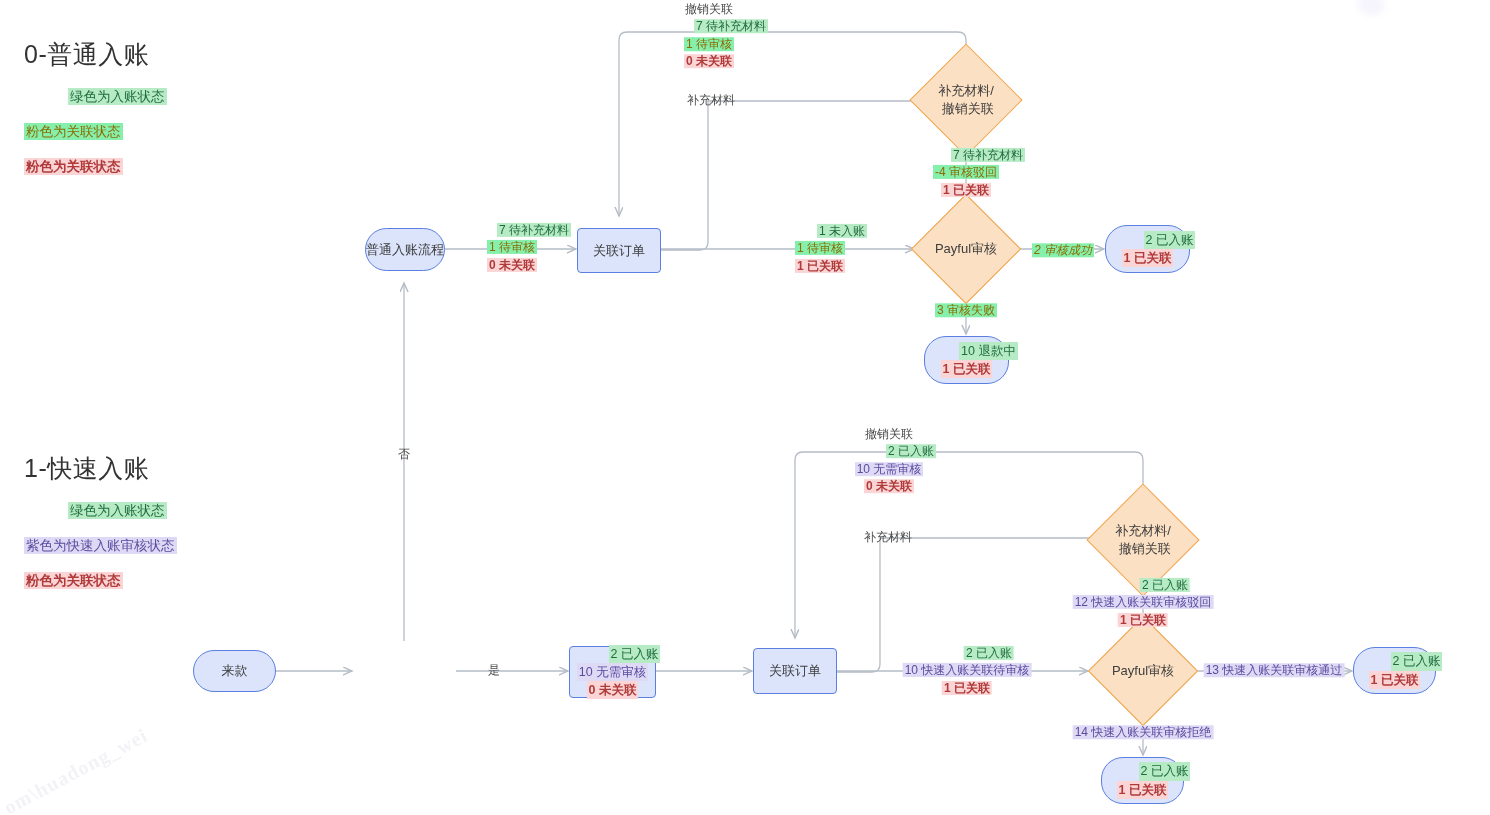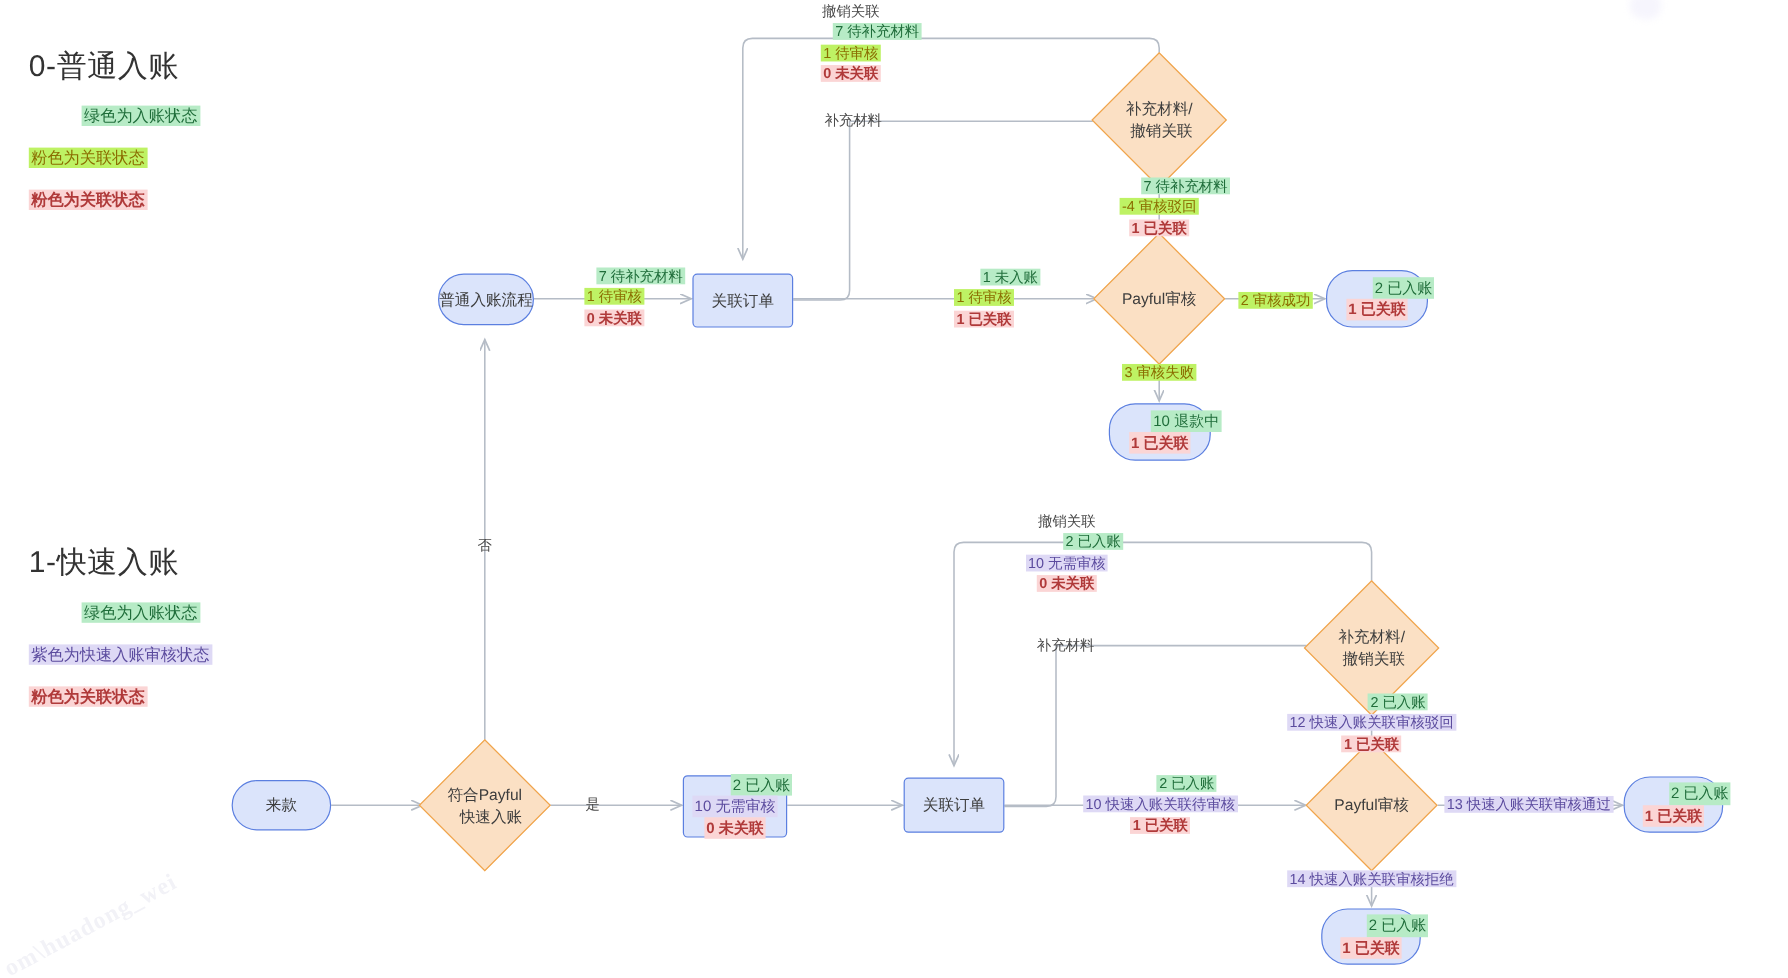--- a/index.html
+++ b/index.html
@@ -16,21 +16,21 @@
   
   .sec-title{
     position:absolute;
     font-size:25px;color:#333;letter-spacing:.5px;white-space:nowrap;
   }
   .legend-line{
     position:absolute;font-size:13.5px;white-space:nowrap;line-height:1.2;
   }
   .hl{padding:1px 2px;}
   .hl-green{background:#b7ebc6;color:#1f6d3a;margin-left:44px;}
-  .hl-yellow{background:#bef264;color:#8a6d00;}
+  .hl-yellow{background:#86efac;color:#8a6d00;}
   .hl-pink{background:#fbd5d5;color:#b03a3a;font-weight:bold;}
   .hl-purple{background:#ded9f5;color:#5b4b9e;}
   .hl-plain{color:#4a4a4a;}
 
   
   .node{position:absolute;box-sizing:border-box;display:flex;align-items:center;justify-content:center;}
 
   .node-round{
     background:#dbe4fb;border:1.6px solid #5b7fe0;border-radius:22px;
   }
@@ -211,43 +211,36 @@
     <span class="row"><span class="hl-plain">撤销关联</span></span>
     <span class="row"><span class="hl hl-green">7 待补充材料</span></span>
     <span class="row"><span class="hl hl-yellow">1 待审核</span></span>
     <span class="row"><span class="hl hl-pink">0 未关联</span></span>
   </div>
 
   <div class="elabel" style="left:711px;top:101px;">
     <span class="row"><span class="hl-plain">补充材料</span></span>
   </div>
 
-  <div class="elabel" style="left:1063px;top:251px;">
+  <div class="elabel" style="left:1063px;top:251px;font-style:italic;">
     <span class="row"><span class="hl hl-yellow">2 审核成功</span></span>
   </div>
 
   <div class="elabel" style="left:966px;top:311px;">
     <span class="row"><span class="hl hl-yellow">3 审核失败</span></span>
   </div>
 
   <div class="elabel" style="left:404px;top:455px;">
     <span class="row"><span class="hl-plain">否</span></span>
   </div>
 
   <div class="node node-round" style="left:193px;top:650px;width:83px;height:42px;">
     <div class="node-label">来款</div>
   </div>
 
-  <div class="node-diamond" style="left:352px;top:644px;width:104px;height:55px;">
-    <div class="dia-shape" style="width:78px;height:78px;left:13px;top:-12px;"></div>
-    <div class="dia-text">
-      <span>符合Payful</span><br>
-      <span>快速入账</span>
-    </div>
-  </div>
 
   <div class="node node-rect" style="left:569px;top:646px;width:87px;height:52px;">
     <div class="node-statelist">
       <span class="hl hl-green">2 已入账</span><br>
       <span class="hl hl-purple">10 无需审核</span><br>
       <span class="hl hl-pink">0 未关联</span>
     </div>
   </div>
 
   <div class="node node-rect" style="left:753px;top:648px;width:84px;height:46px;">

